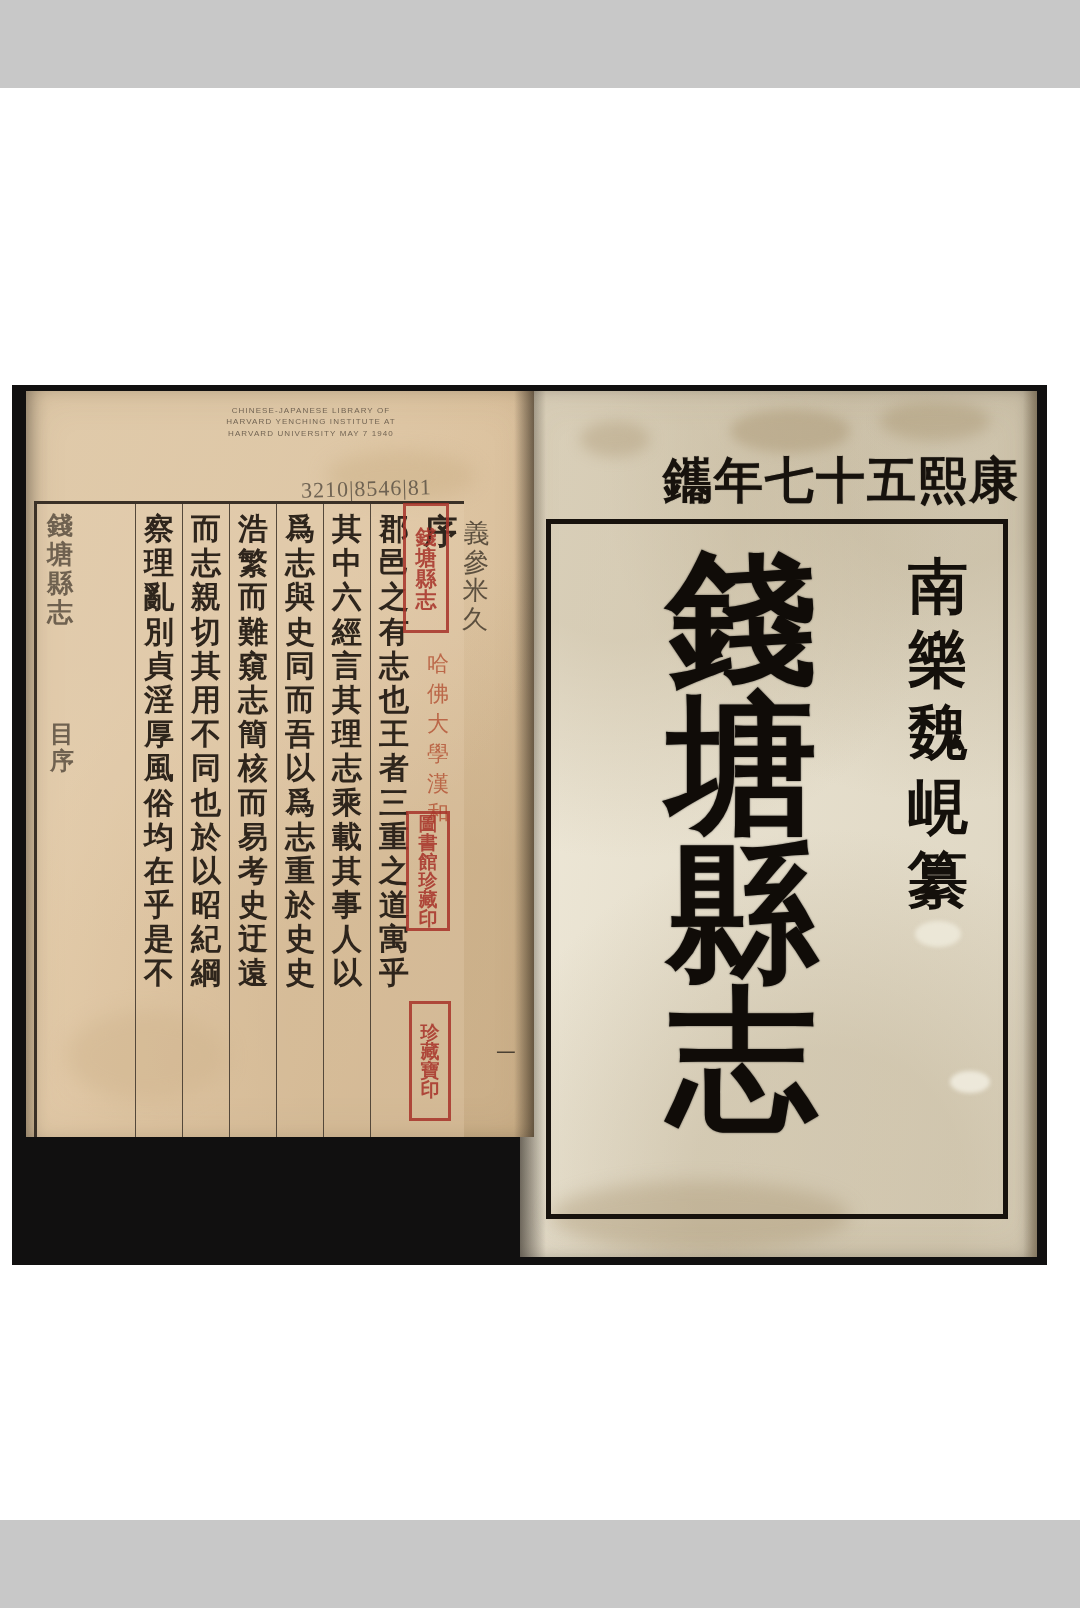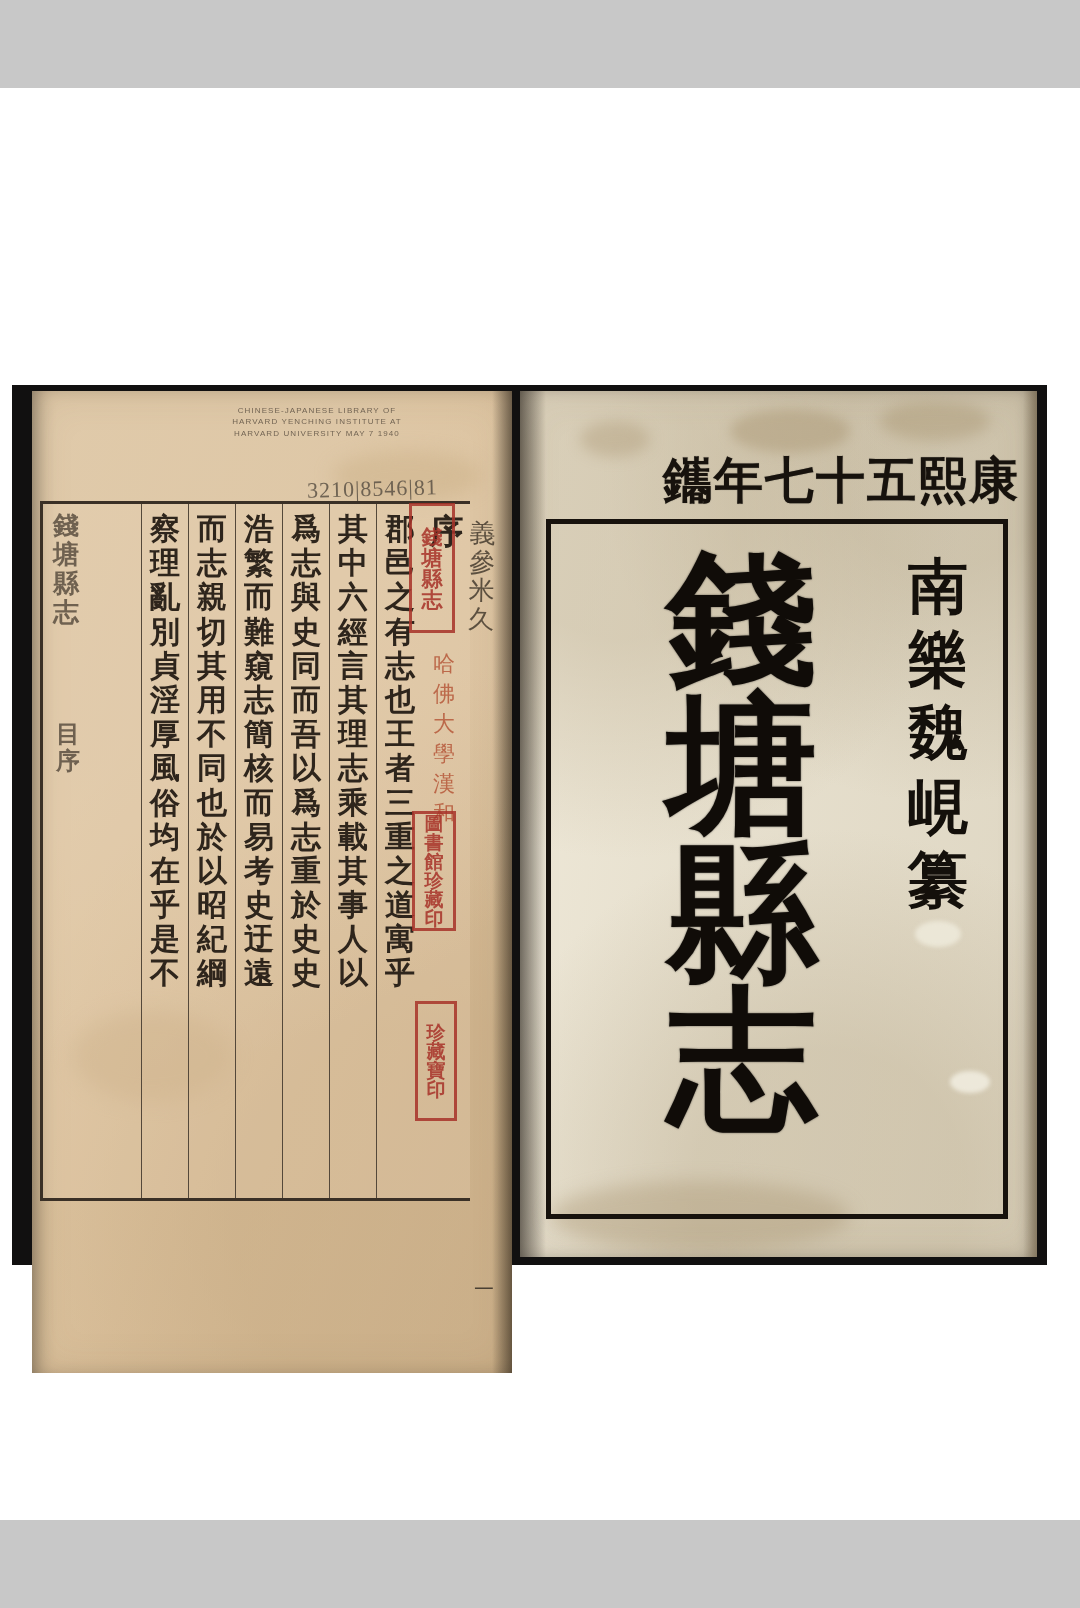--- a/index.html
+++ b/index.html
@@ -139,32 +139,33 @@
     line-height: 1.22;
     color: #14100b;
   }
 
   
   .stain { position:absolute; border-radius:50%; pointer-events:none; }
 
   
   .leaf-left {
     position: absolute;
-    left: 20px;
+    left: 14px;
     top: 6px;
     width: 480px;
-    height: 982px;
+    height: 746px;
     background: #e2c9a4;
     background-image:
       radial-gradient(circle at 15% 10%, rgba(222,200,168,0.8) 0 25%, rgba(222,200,168,0) 60%),
       radial-gradient(circle at 85% 85%, rgba(196,168,128,0.55) 0 22%, rgba(196,168,128,0) 60%),
       linear-gradient(110deg, #e7d2b1 0%, #dec4a0 50%, #d2b793 100%);
     box-shadow: inset 12px 0 20px -10px rgba(0,0,0,0.45),
                 inset 0 0 40px rgba(130,100,60,0.18);
     overflow: hidden;
+    padding-left: 28px;
   }
   .leaf-left::after {
     content:"";
     position:absolute; right:0; top:0; bottom:0; width:20px;
     background: linear-gradient(270deg, rgba(25,18,10,0.55), rgba(25,18,10,0));
   }
 
   .libstamp {
     position: absolute;
     left: 200px;

